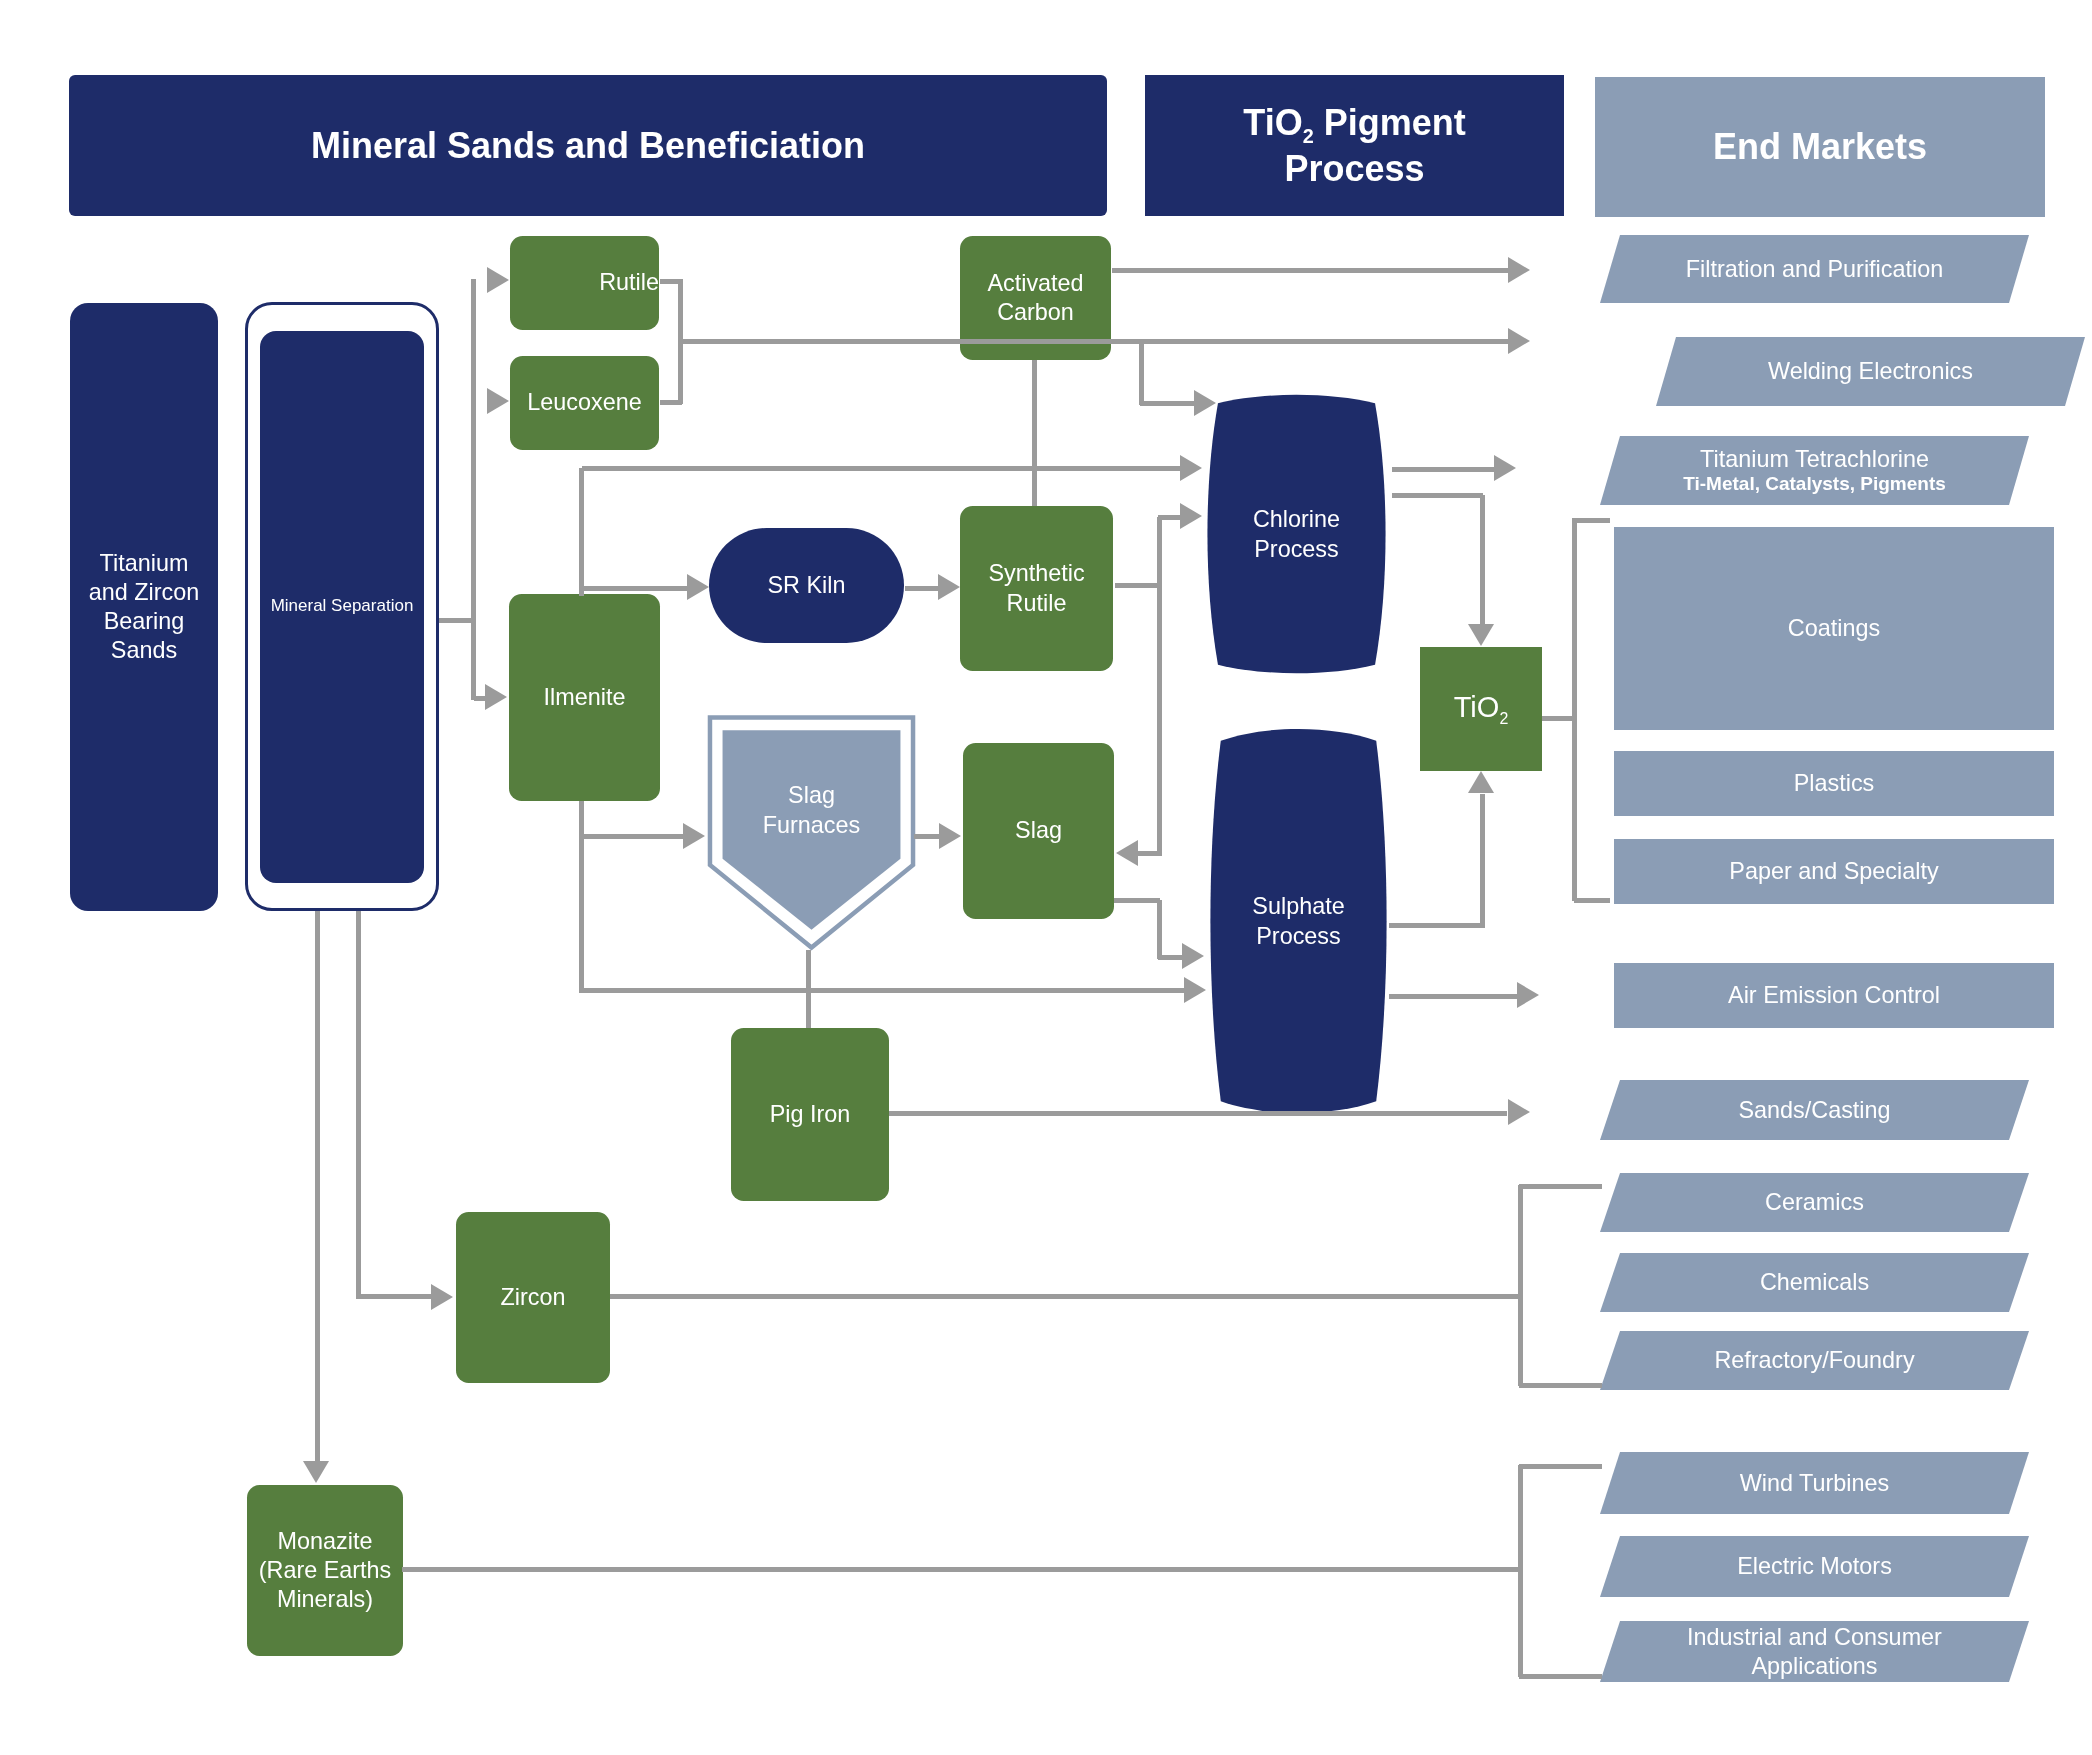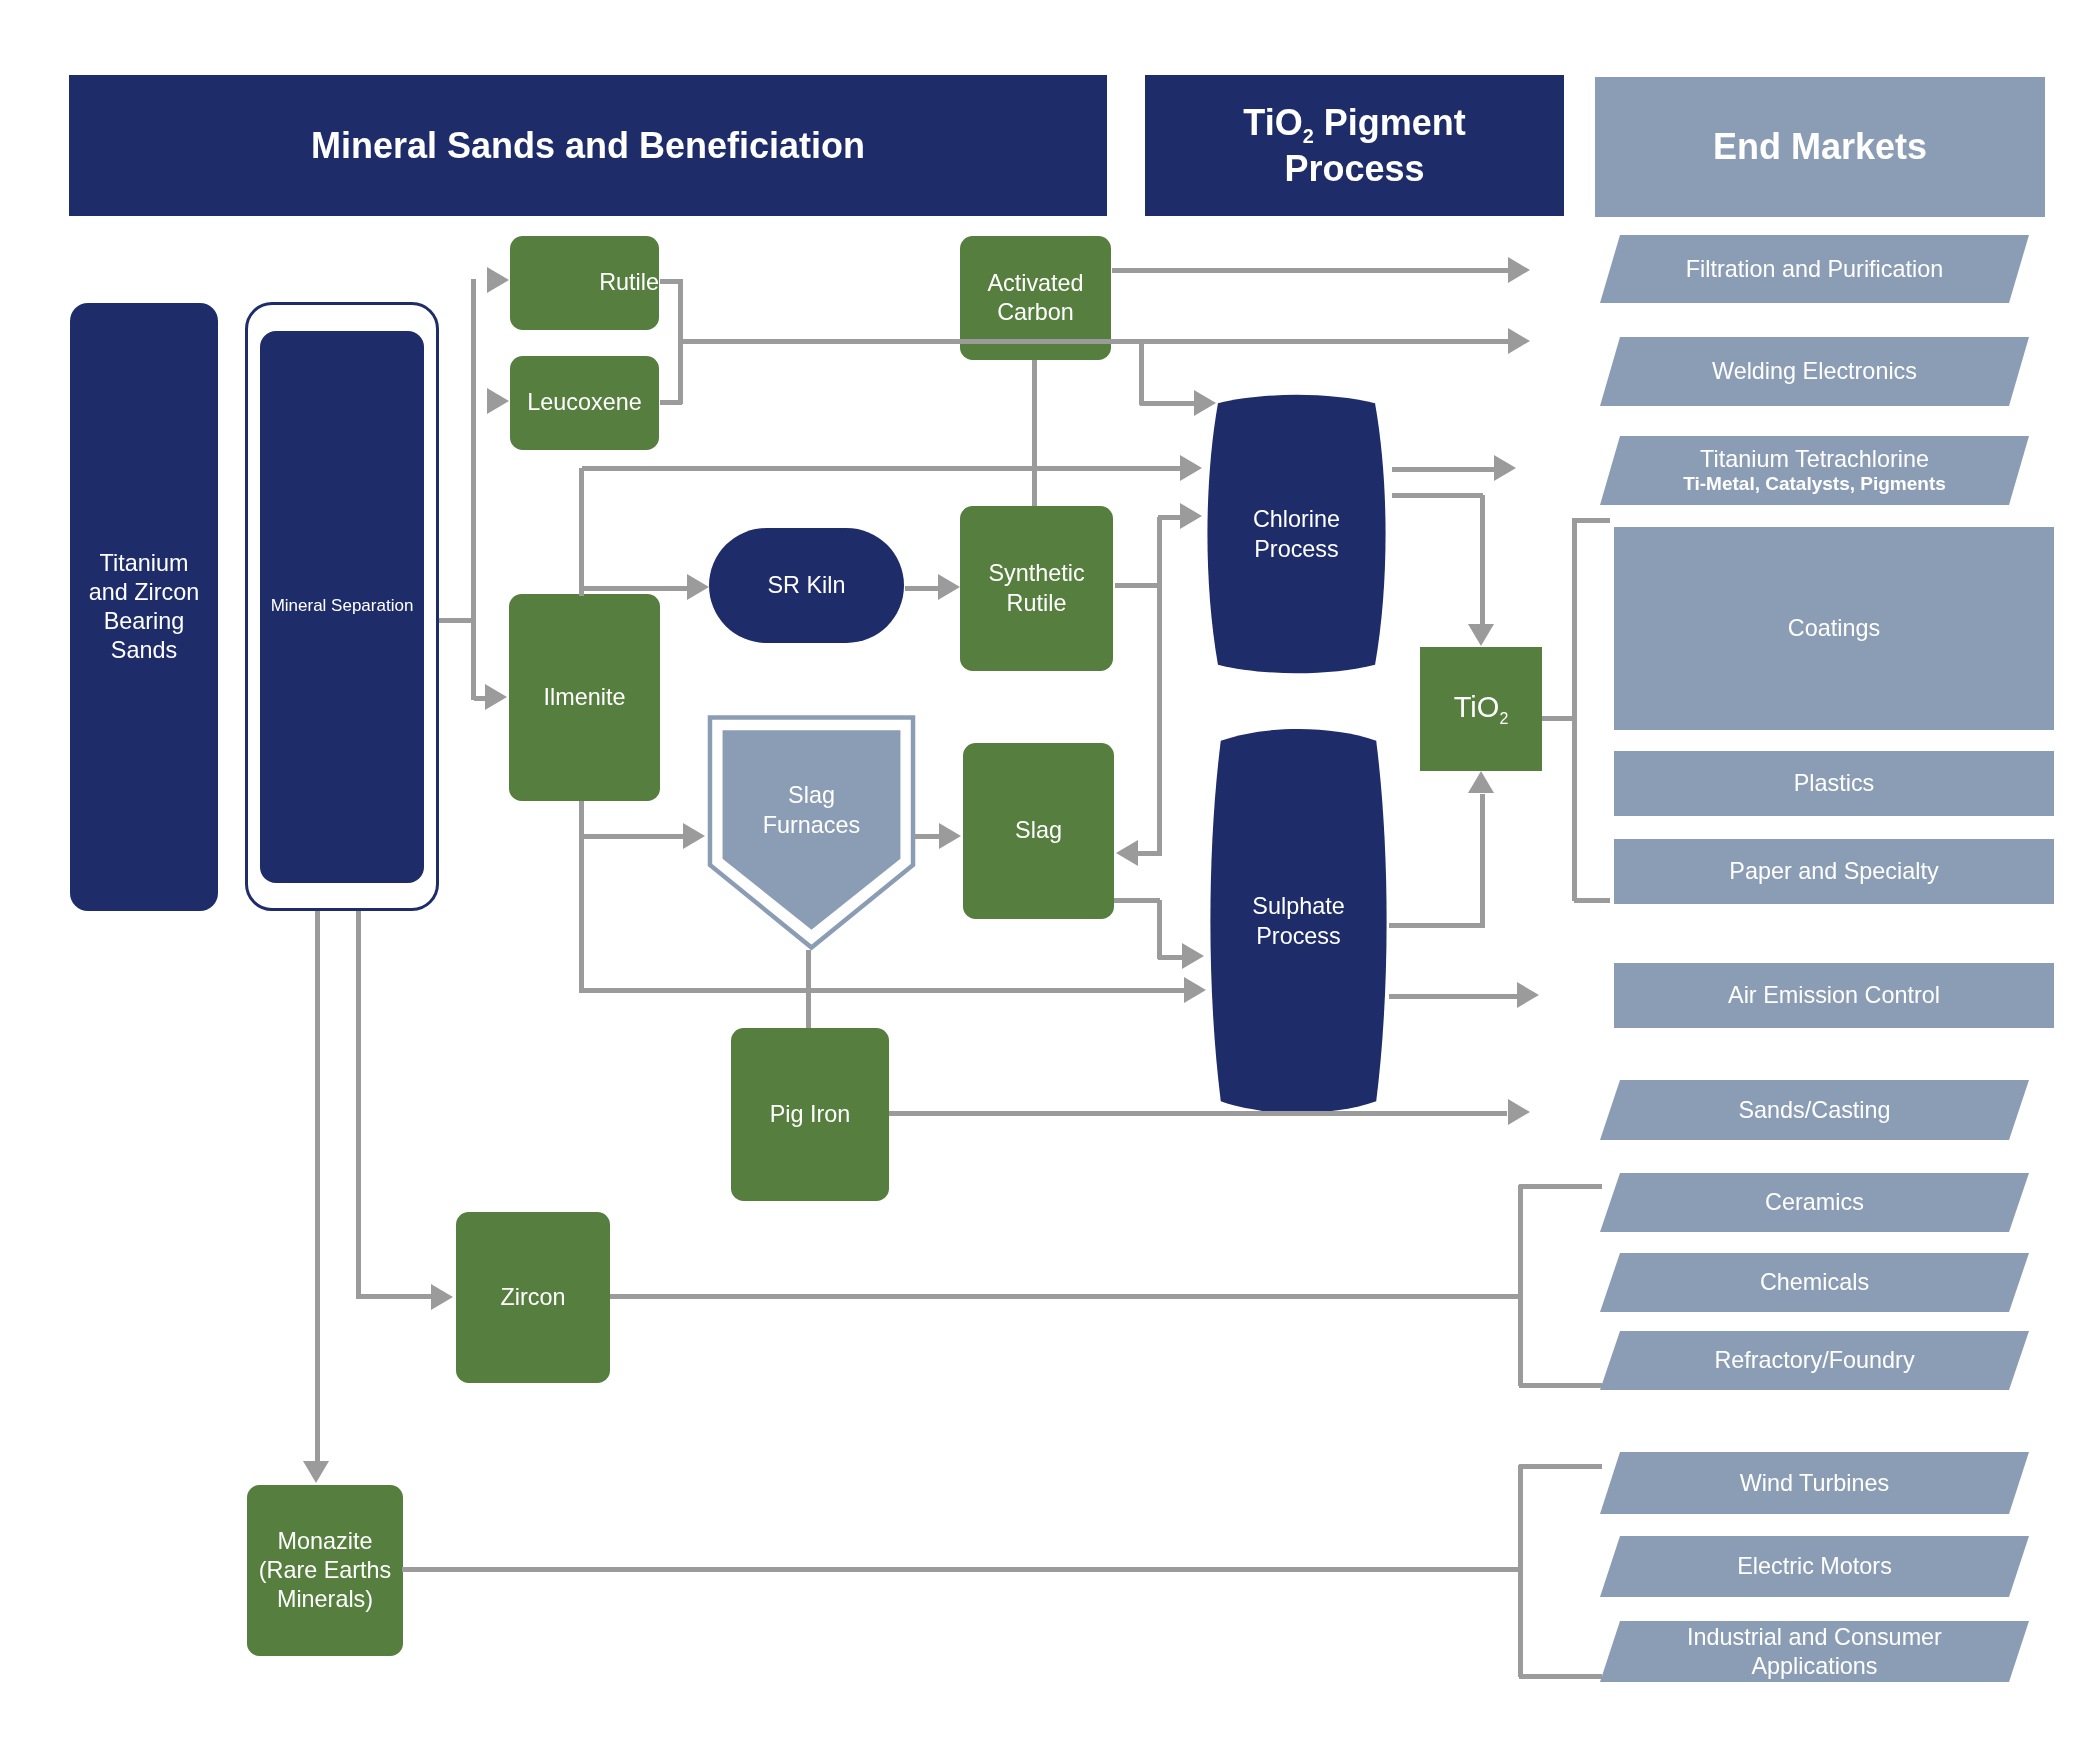--- a/index.html
+++ b/index.html
@@ -32,21 +32,21 @@
   .ah{position:absolute;width:0;height:0;}
   svg{position:absolute;display:block;}
   .shape-label{position:absolute;display:flex;align-items:center;justify-content:center;
                text-align:center;color:#fff;font-size:23.4px;line-height:1.3;}
 </style>
 </head>
 <body>
 
 <div id="canvas">
 
-  <div class="hdr navy" style="left:69px;top:75px;width:1038px;height:141px;">
+  <div class="hdr navy" style="left:69px;top:75px;width:1038px;height:141px;border-radius:6px;">
     <span>Mineral Sands and Beneficiation</span>
   </div>
   <div class="hdr navy" style="left:1145px;top:75px;width:419px;height:141px;">
     <span><span>TiO</span><sub class="s">2</sub><span> Pigment</span><br><span>Process</span></span>
   </div>
   <div class="hdr slate" style="left:1595px;top:77px;width:450px;height:140px;">
     <span>End Markets</span>
   </div>
 
   <div class="node n" style="left:70px;top:303px;width:148px;height:608px;border-radius:18px;padding:0 12.6px;box-sizing:border-box;">
@@ -110,21 +110,21 @@
   <svg style="left:1206px;top:725px;" width="185" height="392" viewBox="0 0 100 100" preserveAspectRatio="none">
     <path d="M8 4 C32 0 68 0 92 4 C99.5 32 99.5 68 92 96 C68 100 32 100 8 96 C0.5 68 0.5 32 8 4 Z" fill="#1e2c69"></path>
   </svg>
   <div class="shape-label" style="left:1206px;top:725px;width:185px;height:392px;">
     <span style="display:block;width:108px;">Sulphate Process</span>
   </div>
 
   <div class="em para" style="left:1600px;top:235px;width:429px;height:68px;">
       <span>Filtration and Purification</span>
     </div>
-  <div class="em para" style="left:1600px;top:337px;width:429px;height:69px;">
+  <div class="em para" style="left:1656px;top:337px;width:429px;height:69px;">
       <span>Welding Electronics</span>
     </div>
   <div class="em para" style="left:1600px;top:436px;width:429px;height:69px;">
     <span>Titanium Tetrachlorine</span>
     <span class="sub">Ti-Metal, Catalysts, Pigments</span>
   </div>
   <div class="em" style="left:1614px;top:527px;width:440px;height:203px;">
       <span>Coatings</span>
     </div>
   <div class="em" style="left:1614px;top:751px;width:440px;height:65px;">

